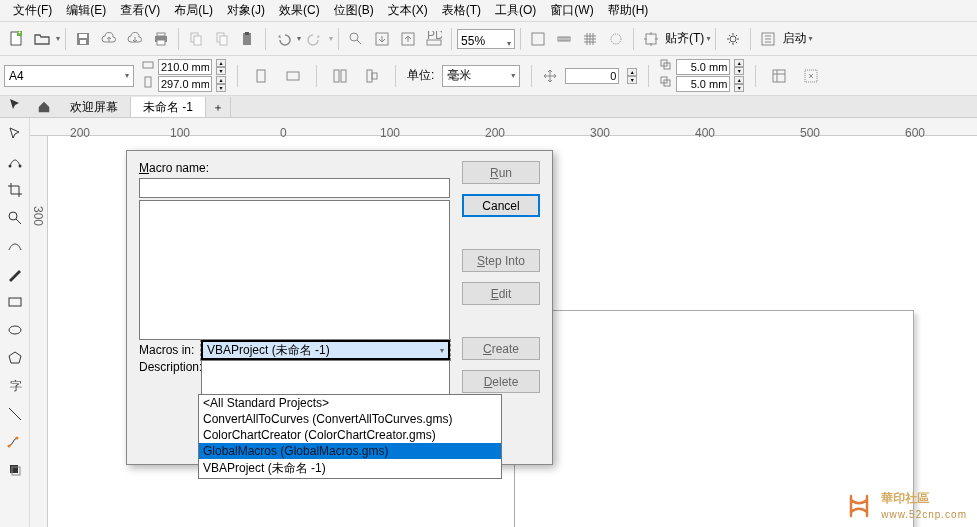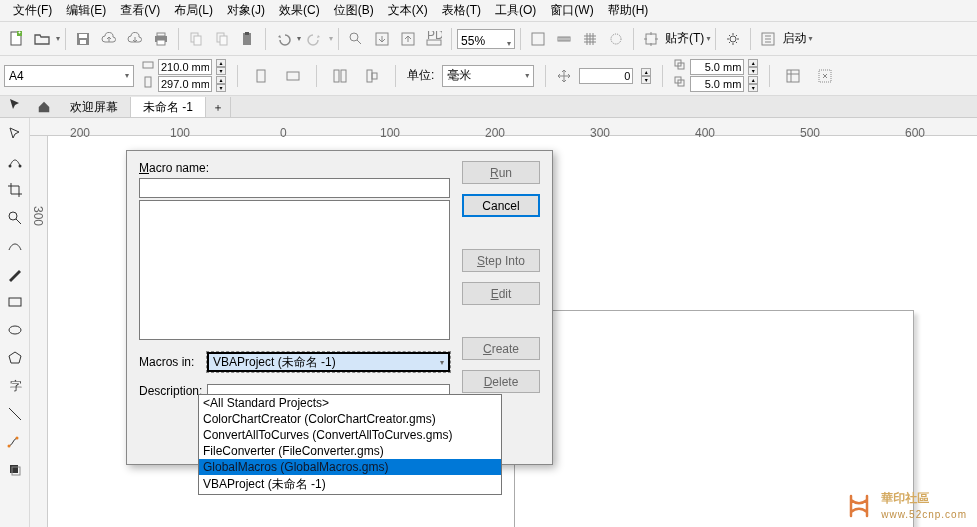--- a/index.html
+++ b/index.html
@@ -37,21 +37,21 @@
 .dlg-close{width:24px;height:20px;display:flex;align-items:center;justify-content:center;font-size:14px;cursor:pointer}
 .dlg-body{padding:10px 12px;display:flex;gap:12px}
 .dlg-left{flex:1}
 .lbl{display:block;margin-bottom:3px}
 .txt-input{width:100%;height:20px;border:1px solid #7a7a7a;background:#fff;padding:0 4px}
 .list-box{width:100%;height:140px;border:1px solid #7a7a7a;background:#fff;margin-top:2px}
 .dlg-right{width:78px;display:flex;flex-direction:column;gap:10px}
 .dlg-btn{height:23px;border:1px solid #adadad;background:#e1e1e1;color:#666;display:flex;align-items:center;justify-content:center}
 .dlg-btn.focus{border:2px solid #0078d7;color:#000}
 .dlg-btn span{text-decoration:underline}
-.row-field{display:flex;align-items:center;gap:6px;margin-top:12px}
+.row-field{display:flex;align-items:center;margin-top:0}
 .row-field label{width:62px}
 .combo-field{flex:1;height:20px;border:1px solid #7a7a7a;background:#d4e6f9;display:flex;align-items:center;justify-content:space-between;padding:0 4px;font-family:"Courier New",monospace;font-size:11px}
 .dropdown{position:absolute;left:198px;top:394px;width:304px;background:#fff;border:1px solid #767676;font-family:"Courier New",monospace;font-size:11px}
 .dropdown div{padding:1px 4px;white-space:nowrap;overflow:hidden}
 .dropdown .sel{background:#0078d7;color:#0f172a}
 .sel-combo{border:2px solid #000;outline:1px dashed #888}
 .watermark{position:absolute;right:10px;bottom:6px;color:#d4a95f;font-size:13px;font-weight:bold;display:flex;align-items:center;gap:8px}
 .watermark small{color:#c08f45;font-size:10px;font-weight:normal;letter-spacing:1px}
 .tri{font-size:8px;color:#666}
 </style>
@@ -273,21 +273,21 @@
       </svg>
     </div>
   <div class="tb-btn">
       <svg viewBox="0 0 16 16">
         <rect x="3" y="2" width="5" height="12" fill="none" stroke="#888"></rect>
         <rect x="8" y="5" width="5" height="6" fill="none" stroke="#888"></rect>
       </svg>
     </div>
   <div class="sep"></div>
   <span>单位:</span>
-  <div class="combo" style="width:92px">
+  <div class="combo" style="width:78px">
       <span>毫米</span>
       <span class="tri" style="margin-left:auto">▾</span>
     </div>
   <div class="sep"></div>
   <svg width="14" height="14" viewBox="0 0 14 14">
       <path d="M7 1v12M1 7h12M5 3l2-2 2 2M5 11l2 2 2-2M3 5l-2 2 2 2M11 5l2 2-2 2" stroke="#888" fill="none"></path>
     </svg>
   <input class="dim-input" style="width: 54px; padding-left: 44px;" value="0.1 mm">
     <div class="spin">
       <div>▴</div>
@@ -472,23 +472,22 @@
       <div class="dlg-btn"><span>E</span>dit</div>
       <div style="height:12px"></div>
       <div class="dlg-btn"><span>C</span>reate</div>
       <div class="dlg-btn"><span>D</span>elete</div>
     </div>
   </div>
 </div>
 
 <div class="dropdown">
   <div>&lt;All Standard Projects&gt;</div>
+  <div>ConvertAllToCurves (ConvertAllToCurves.gms)</div>
   <div>ColorChartCreator (ColorChartCreator.gms)</div>
-  <div>ConvertAllToCurves (ConvertAllToCurves.gms)</div>
-  <div>FileConverter (FileConverter.gms)</div>
   <div class="sel">GlobalMacros (GlobalMacros.gms)</div>
   <div>VBAProject (未命名 -1)</div>
 </div>
 
 <div class="watermark">
   <svg width="28" height="28" viewBox="0 0 28 28">
       <path d="M6 4v20M22 4v20M6 8c5 4 11 4 16 0M6 20c5-4 11-4 16 0" stroke="#e07b3c" stroke-width="2.5" fill="none" stroke-linecap="round"></path>
     </svg>
   <div><div>華印社區</div><small>www.52cnp.com</small></div>
 </div>

